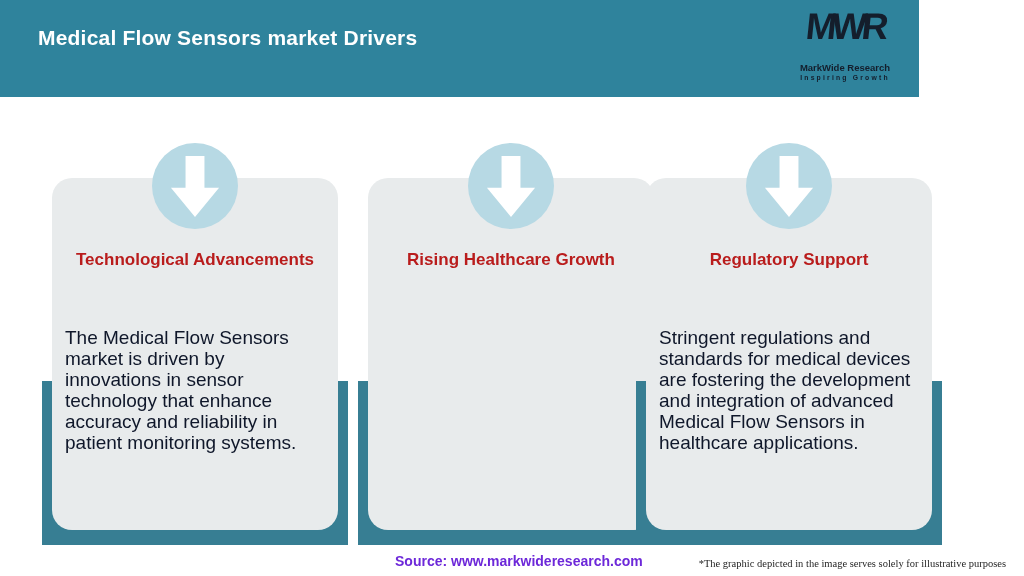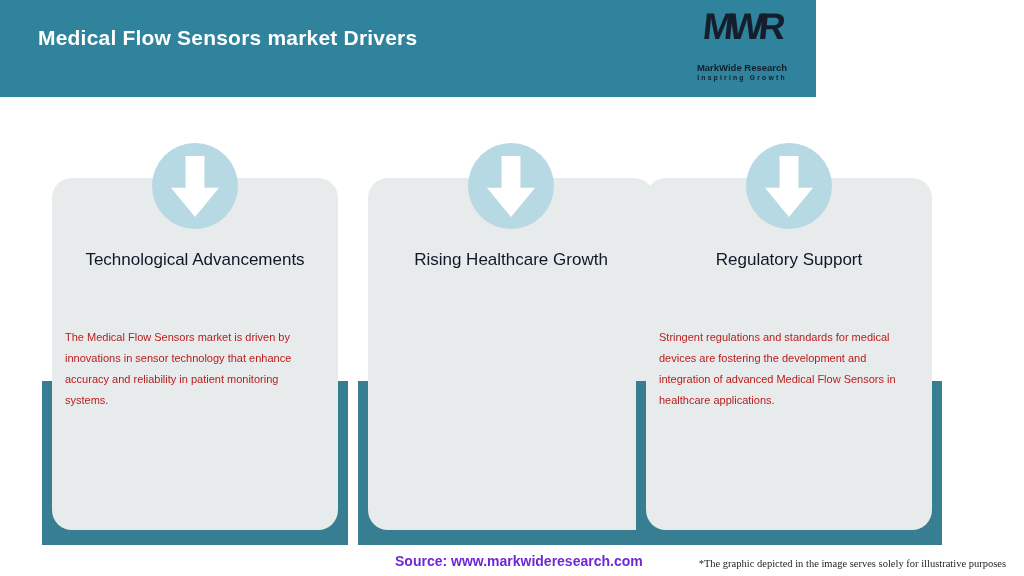--- a/index.html
+++ b/index.html
@@ -6,21 +6,21 @@
   html,body { width:1024px; height:576px; }
   body {
     font-family:"Liberation Sans", sans-serif;
     background:#ffffff;
     position:relative;
     overflow:hidden;
   }
   
   .header {
     position:absolute; left:0; top:0;
-    width:816px; height:97px;
+    width:919px; height:97px;
     background:var(--header-teal,#2f839c);
   }
   .header-title {
     position:absolute; left:38px; top:26px;
     font-size:21px; font-weight:bold; color:#ffffff;
     letter-spacing:0.2px;
   }
   .logo {
     position:absolute; right:14px; top:8px;
     width:120px; text-align:center; line-height:1;
@@ -57,25 +57,25 @@
   .circle {
     position:absolute; left:110px; top:0;
     width:86px; height:86px; border-radius:50%;
     background:var(--circle-blue,#b7d9e4);
     z-index:2;
   }
   .circle svg { width:100%; height:100%; display:block; }
   .card-title {
     margin:72px 8px 0;
     text-align:center;
-    font-size:17px; font-weight:normal; color:#0f172a;
+    font-size:17px; font-weight:bold; color:#b91c1c;
   }
   .card-body {
     margin:57px 18px 0 13px;
-    font-size:11px; line-height:21px; color:#b91c1c;
+    font-size:19px; line-height:21px; color:#0f172a;
   }
   
   .source {
     position:absolute; left:395px; top:553px;
     font-size:14px; font-weight:bold; color:#6d28d9;
   }
   .disclaimer {
     position:absolute; right:18px; top:558px;
     font-size:10.5px; color:#1f1f1f;font-family:Liberation Serif, serif;
   }

